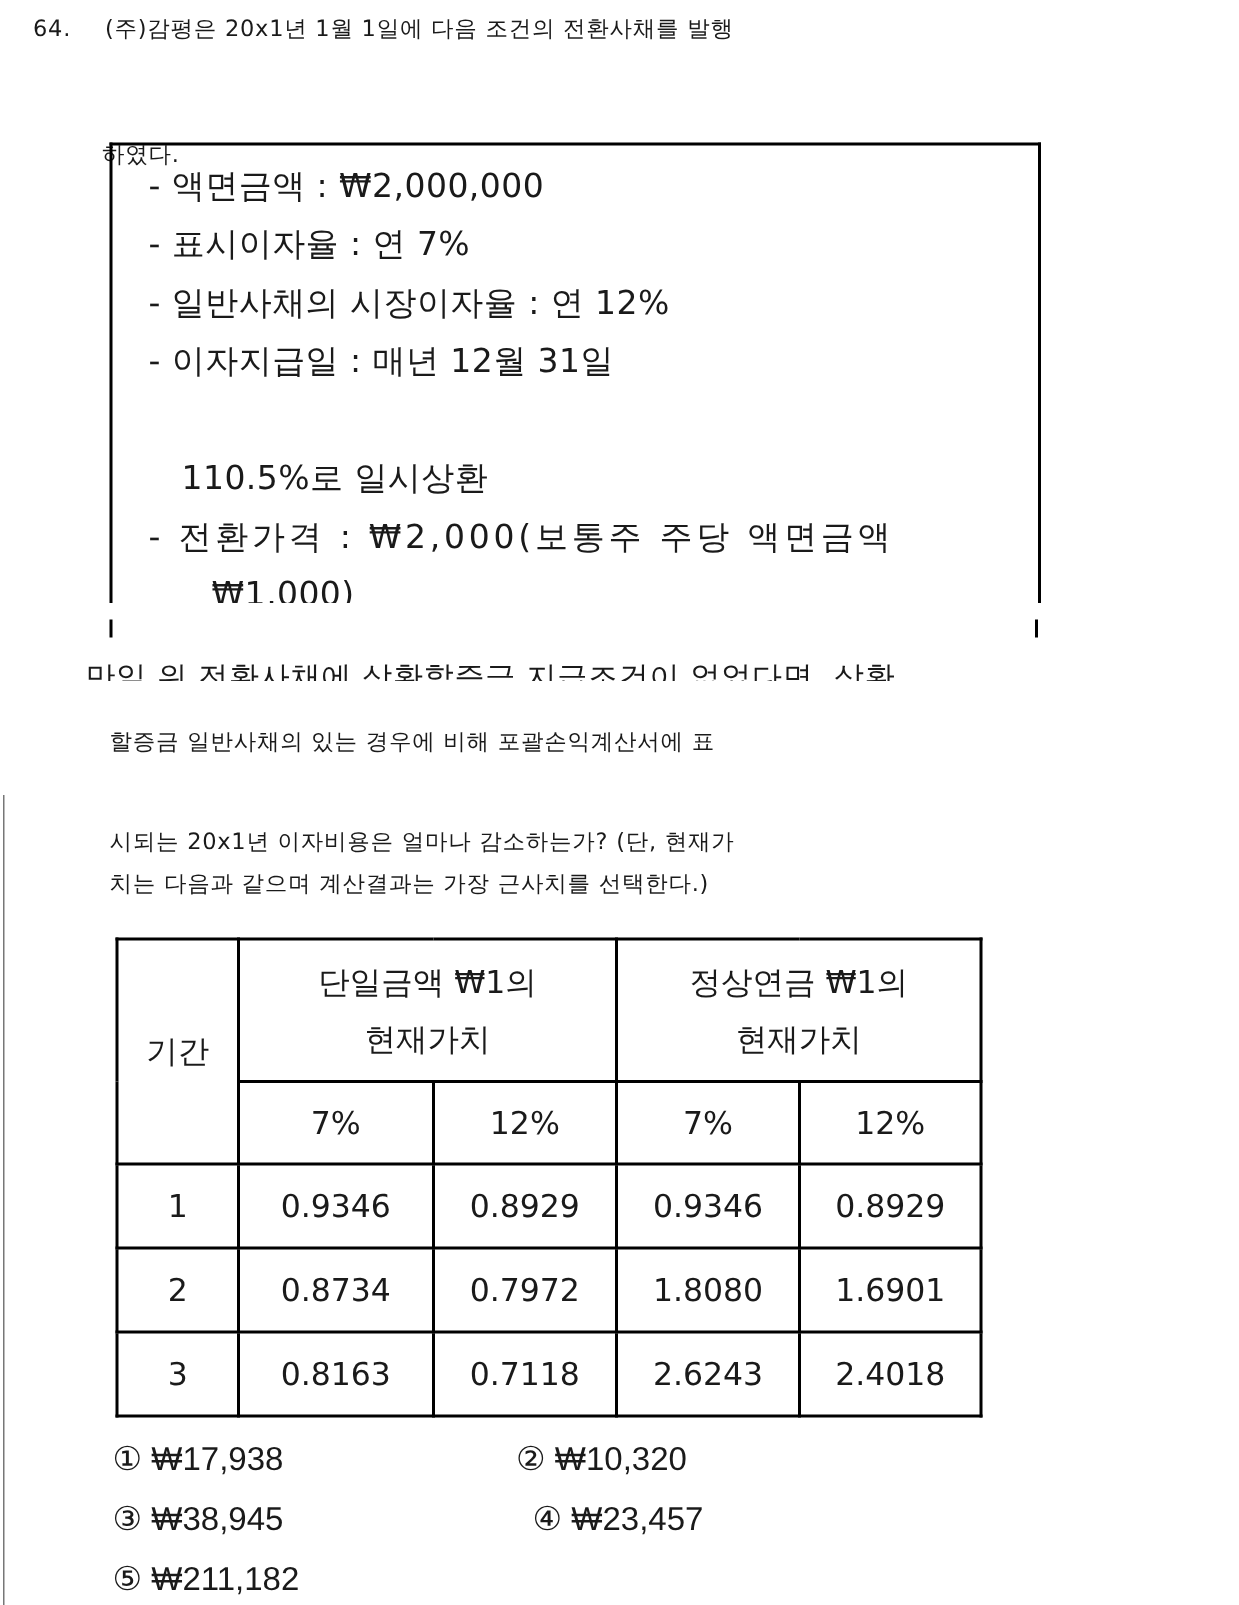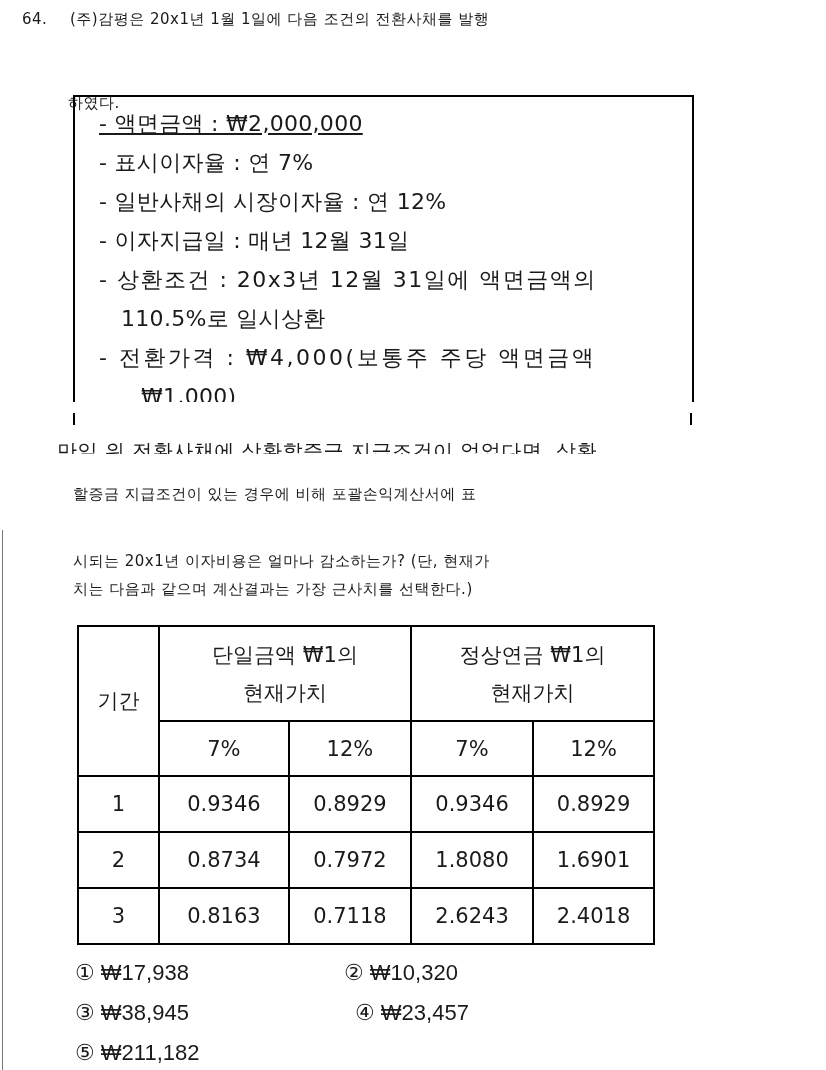--- a/index.html
+++ b/index.html
@@ -21,37 +21,36 @@
     .choices { position:absolute; font-size:22px; font-family:"Liberation Sans", sans-serif; }
   </style>
 </head>
 <body>
 
 <div class="abs q-line" style="left:22px; top:10px;">64.</div>
 <div class="abs q-line" style="left:70px; top:10px;">(주)감평은 20x1년 1월 1일에 다음 조건의 전환사채를 발행</div>
 <div class="abs q-line" style="left:68px; top:50px;margin-top:44px;">하였다.</div>
 
 <div class="box">
-  <div class="box-line" style="top:12px;text-decoration:underline;">- 액면금액 : ₩2,000,000</div>
+  <div class="box-line" style="top:12px;">- 액면금액 : ₩2,000,000</div>
   <div class="box-line" style="top:51px;">- 표시이자율 : 연 7%</div>
   <div class="box-line" style="top:90px;">- 일반사채의 시장이자율 : 연 12%</div>
   <div class="box-line" style="top:129px;">- 이자지급일 : 매년 12월 31일</div>
-  <div class="box-line" style="top:168px; letter-spacing:1.5px;">- 상환조건 : 20x3년 12월 31일에 액면금액의</div>
   <div class="box-line" style="top:207px; left:46px;">110.5%로 일시상환</div>
-  <div class="box-line" style="top:246px; letter-spacing:2.5px;">- 전환가격 : ₩4,000(보통주 주당 액면금액</div>
+  <div class="box-line" style="top:246px; letter-spacing:2.5px;">- 전환가격 : ₩2,000(보통주 주당 액면금액</div>
   <div class="box-line" style="top:287px; left:66px;">₩1,000)</div>
 </div>
 <div class="tick" style="left:73px; top:413px;"></div>
 <div class="tick" style="left:690px; top:413px;"></div>
 
 <div class="clipped">
   <span>만일 위 전환사채에 상환할증금 지급조건이 없었다면, 상환</span>
 </div>
 
-<div class="abs q-line" style="left:73px; top:485px;">할증금 지급조건이 있는 경우에 비해 포괄손익계산서에 표</div>
+<div class="abs q-line" style="left:73px; top:485px;">할증금 일반사채의 있는 경우에 비해 포괄손익계산서에 표</div>
 <div class="abs q-line" style="left:73px; top:540px;margin-top:12px;">시되는 20x1년 이자비용은 얼마나 감소하는가? (단, 현재가</div>
 <div class="abs q-line" style="left:73px; top:580px;">치는 다음과 같으며 계산결과는 가장 근사치를 선택한다.)</div>
 
 <div class="margin-line"></div>
 
 <table class="pv">
   <tbody>
       <tr style="height:95px;">
     <td rowspan="2" style="width:79px;">기간</td>
     <td colspan="2" style="width:250px; line-height:38px;margin-left:40px;">

